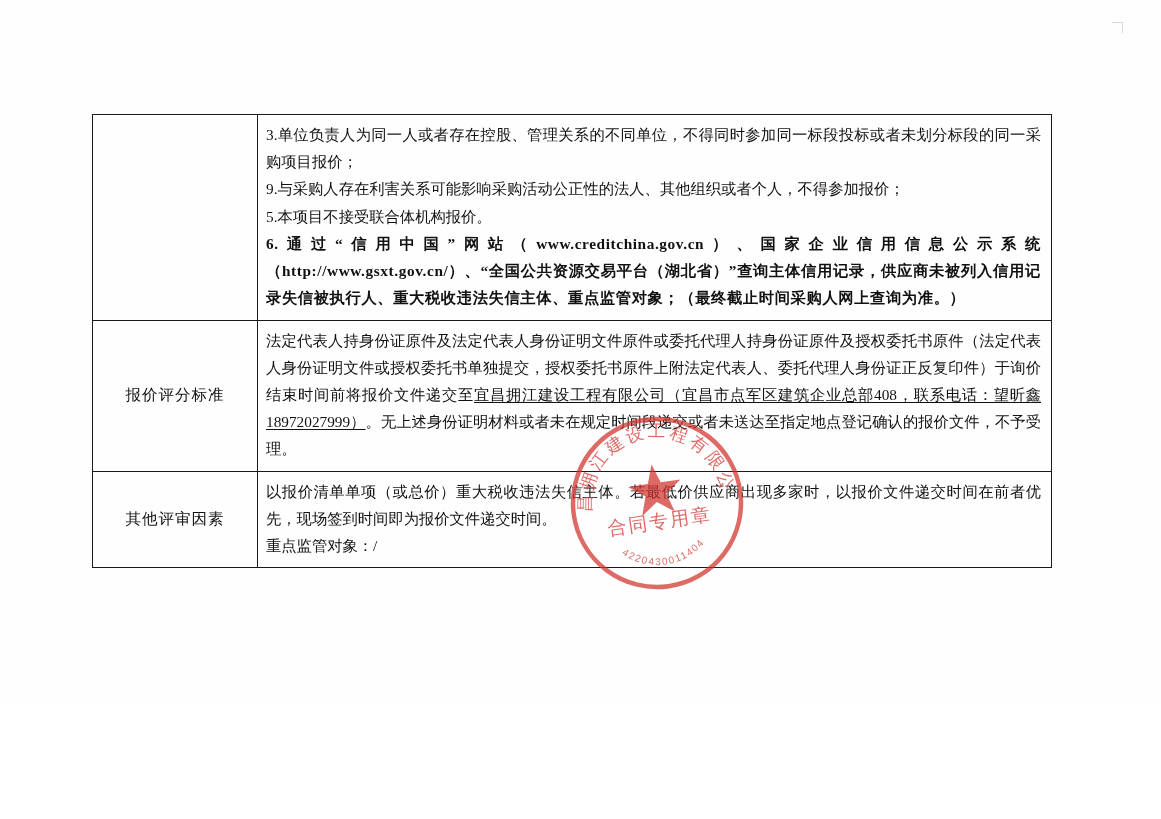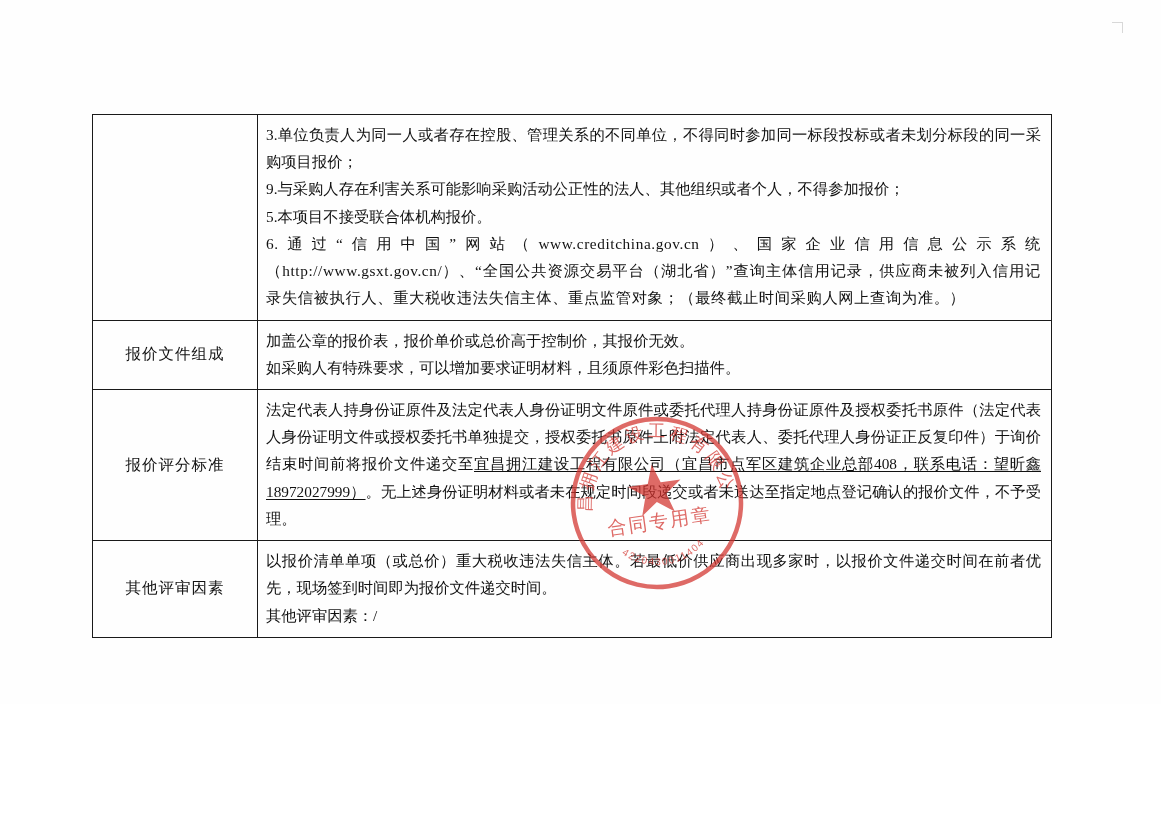--- a/index.html
+++ b/index.html
@@ -49,20 +49,21 @@
     font-size: 15.3px;
     line-height: 1.78;
   }
   .para {
     margin: 0;
     text-align: justify;
     text-justify: inter-ideograph;
   }
   .para.spread {
     letter-spacing: 0.6px;
+    font-weight: bold;
   }
   .u {
     text-decoration: underline;
     text-underline-offset: 2px;
   }
   
   .seal {
     position: absolute;
     left: 566px;
     top: 412px;
@@ -94,40 +95,33 @@
       <tr>
         <td class="label-cell"></td>
         <td class="body-cell">
           <p class="para">3.单位负责人为同一人或者存在控股、管理关系的不同单位，不得同时参加同一标段投标或者未划分标段的同一采购项目报价；</p>
           <p class="para">9.与采购人存在利害关系可能影响采购活动公正性的法人、其他组织或者个人，不得参加报价；</p>
           <p class="para">5.本项目不接受联合体机构报价。</p>
           <p class="para spread">6.通过“信用中国”网站（www.creditchina.gov.cn）、国家企业信用信息公示系统（http://www.gsxt.gov.cn/）、“全国公共资源交易平台（湖北省）”查询主体信用记录，供应商未被列入信用记录失信被执行人、重大税收违法失信主体、重点监管对象；（最终截止时间采购人网上查询为准。）</p>
         </td>
       </tr>
 
-      <tr>
-        <td class="label-cell">报价文件组成</td>
-        <td class="body-cell">
-          <p class="para">加盖公章的报价表，报价单价或总价高于控制价，其报价无效。</p>
-          <p class="para">如采购人有特殊要求，可以增加要求证明材料，且须原件彩色扫描件。</p>
-        </td>
-      </tr>
 
       <tr>
         <td class="label-cell">报价评分标准</td>
         <td class="body-cell">
           <p class="para"><span>法定代表人持身份证原件及法定代表人身份证明文件原件或委托代理人持身份证原件及授权委托书原件（法定代表人身份证明文件或授权委托书单独提交，授权委托书原件上附法定代表人、委托代理人身份证正反复印件）于询价结束时间前将报价文件递交至</span><span class="u">宜昌拥江建设工程有限公司</span><span class="u">（宜昌市点军区建筑企业总部408，联系电话：望昕鑫 18972027999）</span><span>。无上述身份证明材料或者未在规定时间段递交或者未送达至指定地点登记确认的报价文件，不予受理。</span></p>
         </td>
       </tr>
 
       <tr>
         <td class="label-cell">其他评审因素</td>
         <td class="body-cell">
           <p class="para">以报价清单单项（或总价）重大税收违法失信主体。若最低价供应商出现多家时，以报价文件递交时间在前者优先，现场签到时间即为报价文件递交时间。</p>
-          <p class="para">其他评审因素：/</p>
+          <p class="para">重点监管对象：/</p>
         </td>
       </tr>
     </tbody>
   </table>
 
   <div class="seal">
     <svg width="182" height="182" viewBox="0 0 182 182" xmlns="http://www.w3.org/2000/svg">
       <g opacity="0.72" transform="rotate(-8 91 91)">
         <circle cx="91" cy="91" r="84" fill="none" stroke="#d2322d" stroke-width="4.5"></circle>
         <path id="sealTopArc" d="M 91 91 m -66,0 a 66,66 0 0 1 132,0" fill="none" stroke="none"></path>

